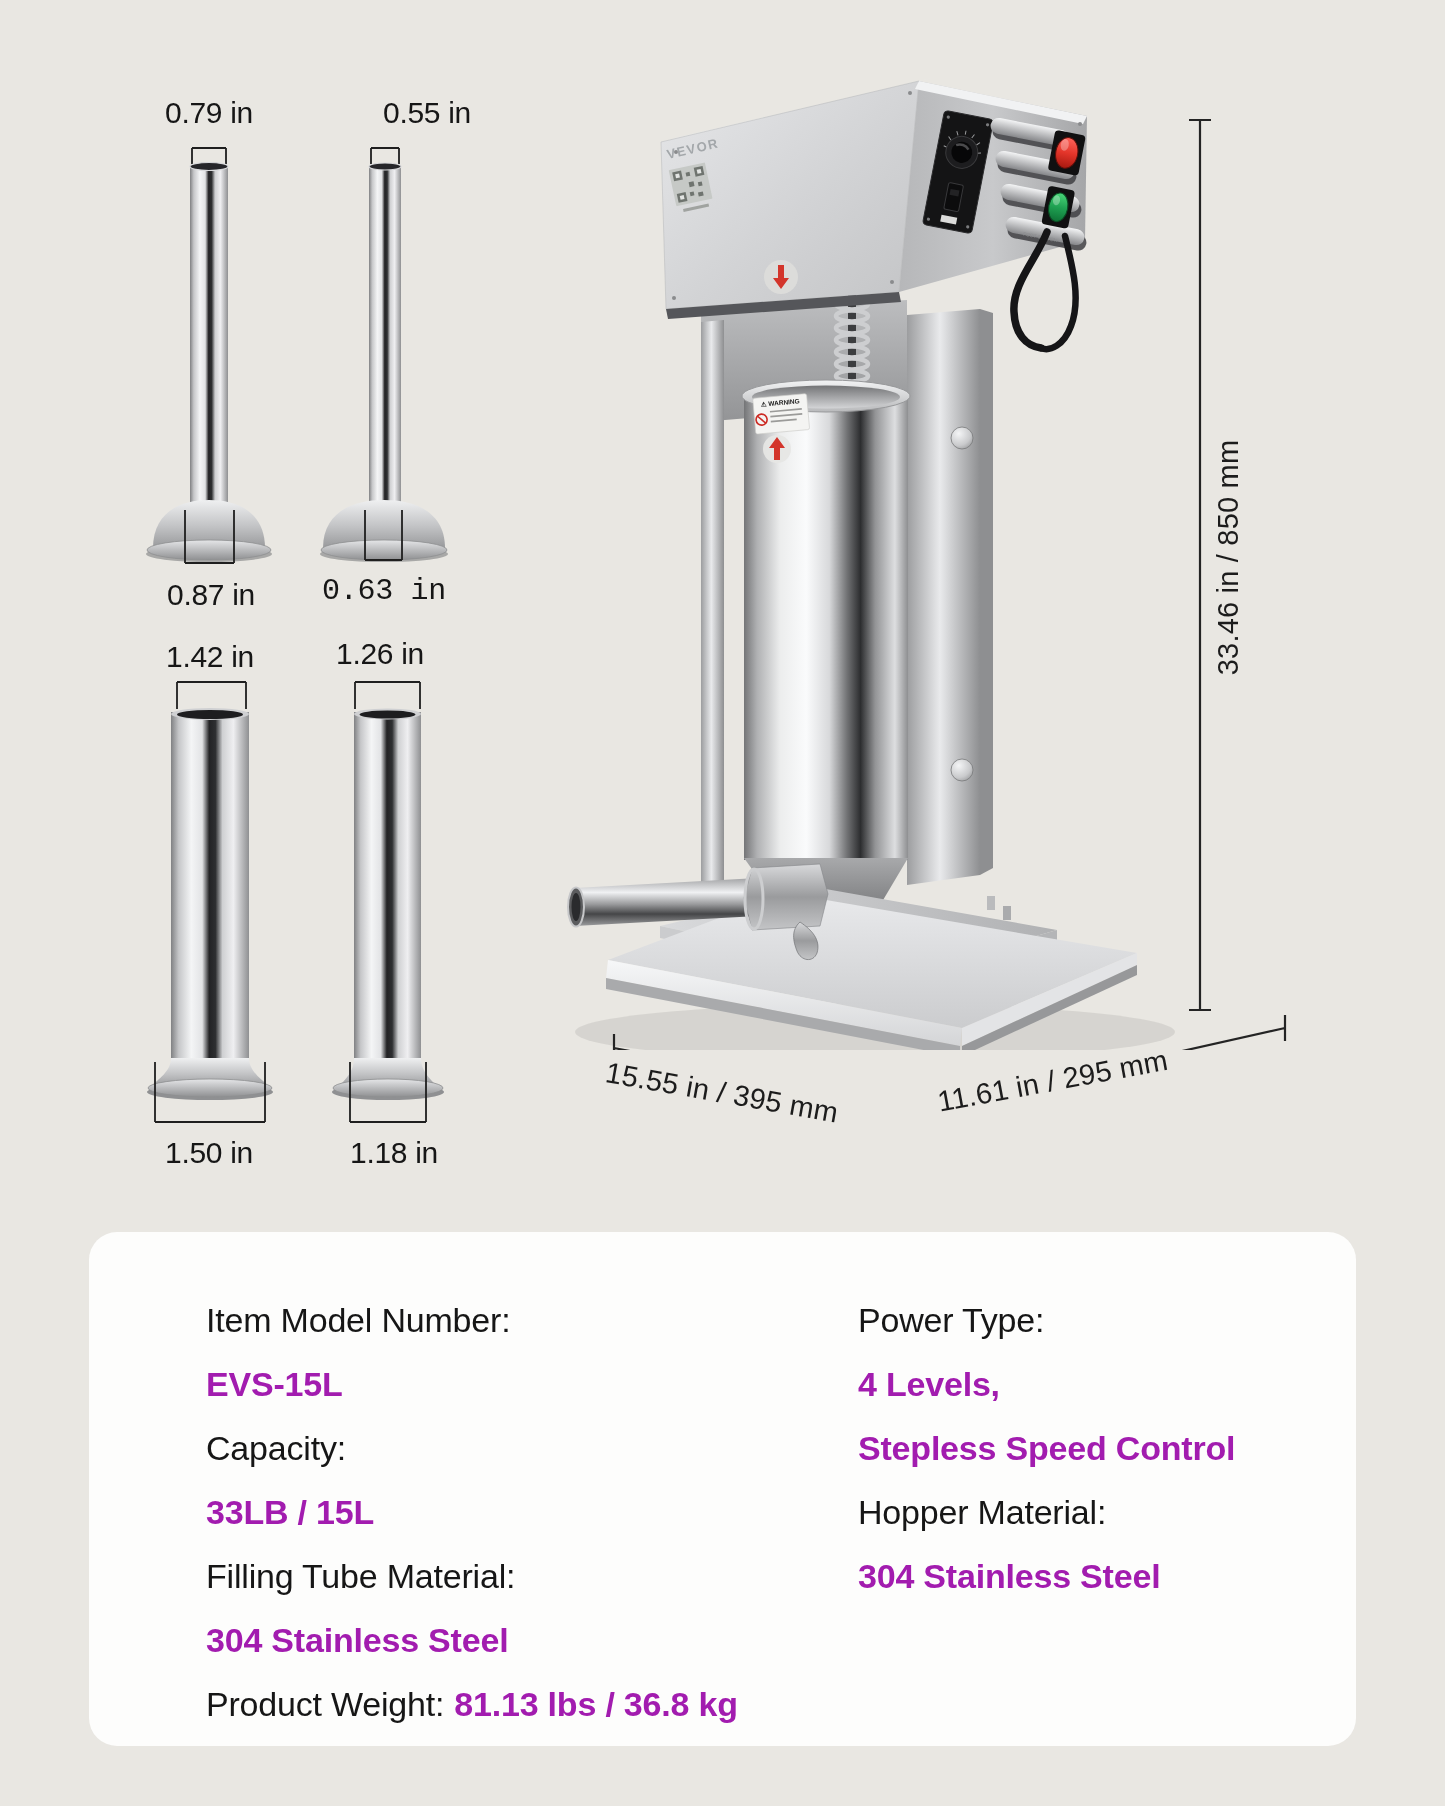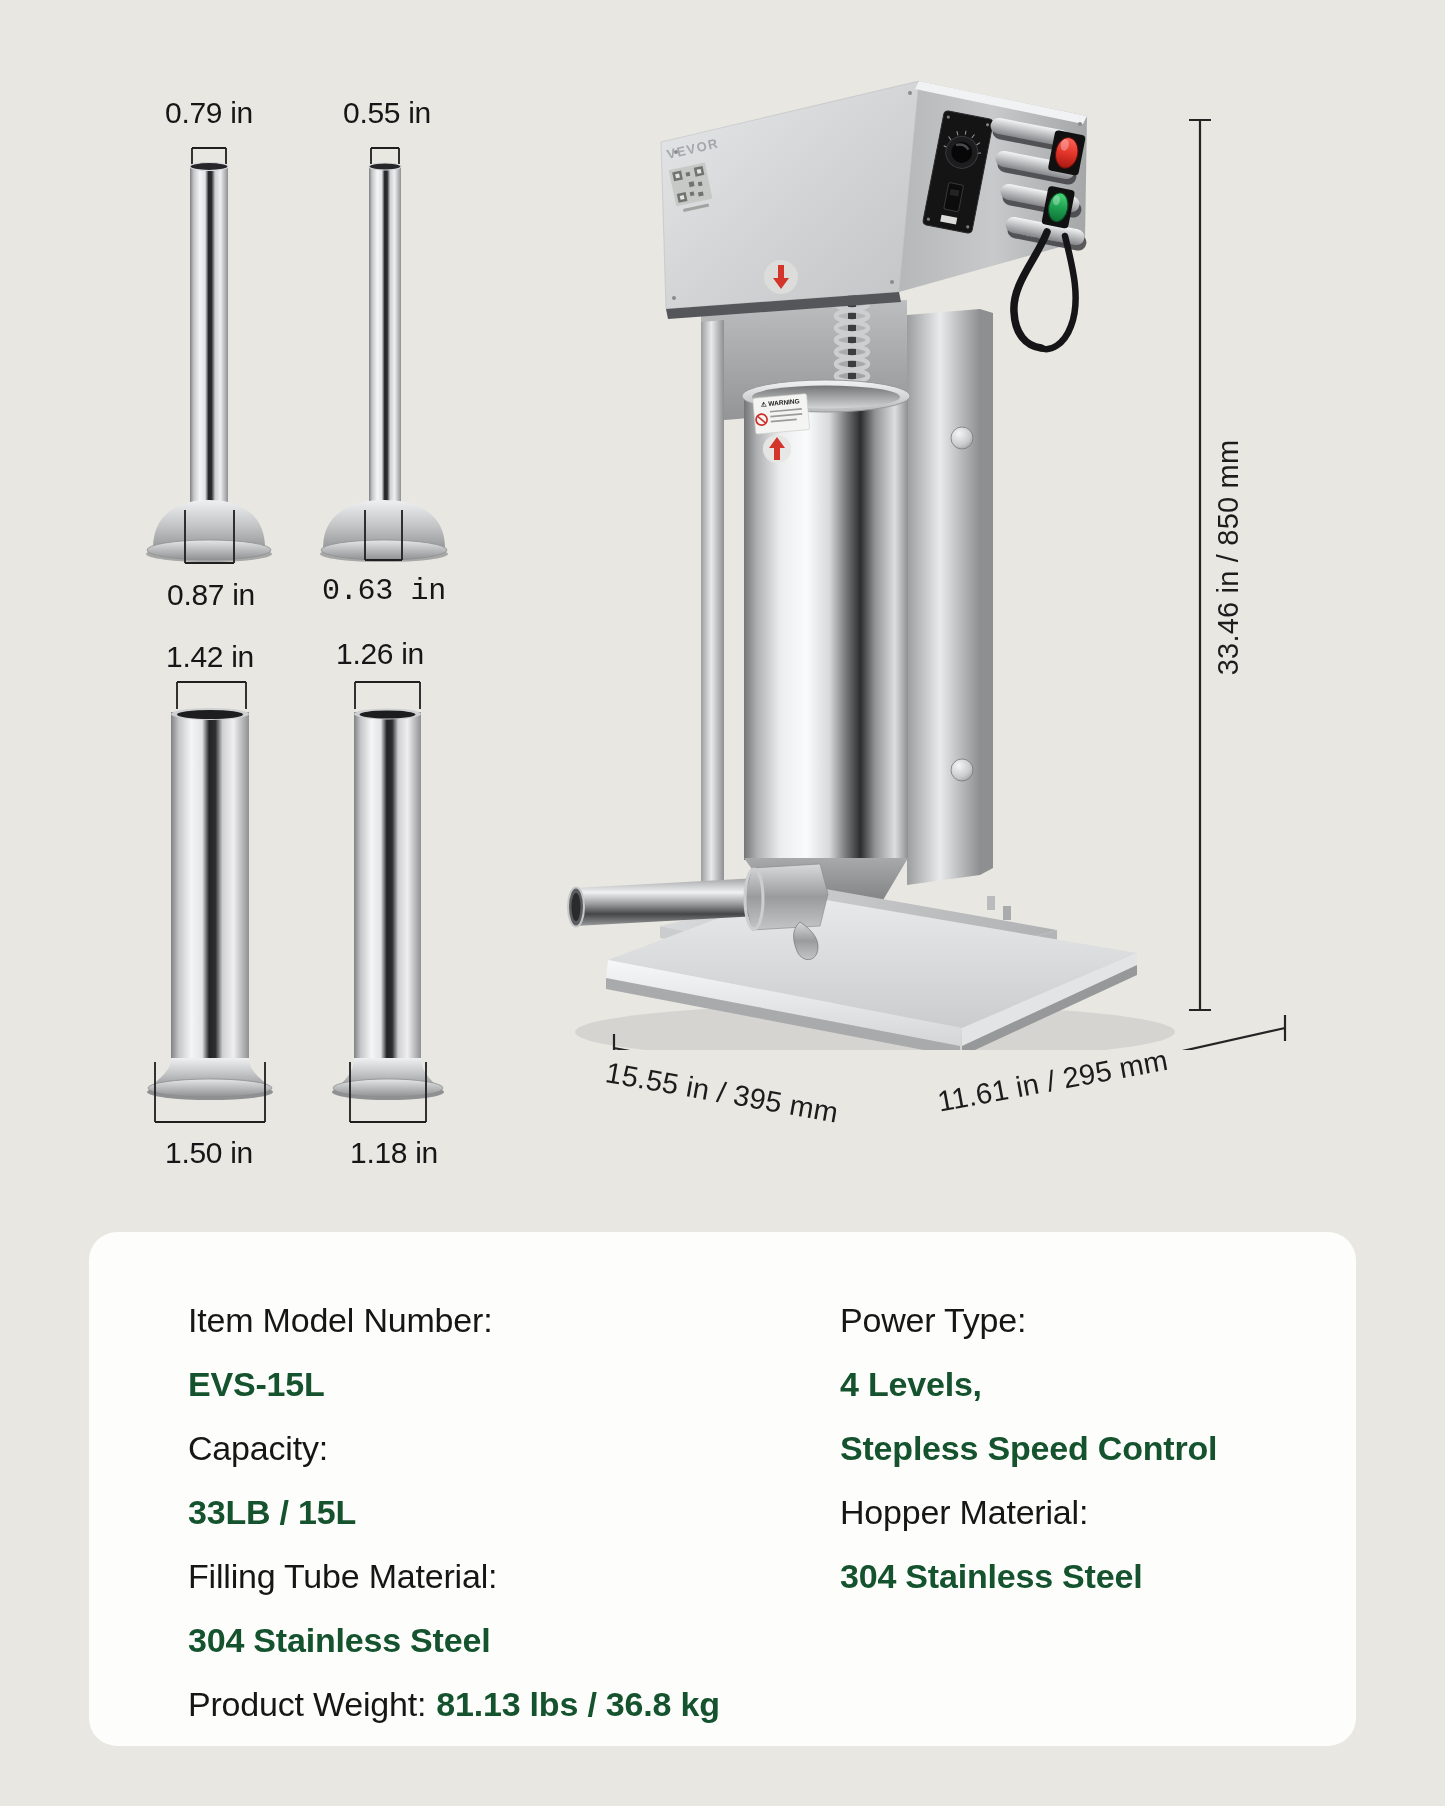--- a/index.html
+++ b/index.html
@@ -12,23 +12,23 @@
                 letter-spacing:0.2px;white-space:nowrap;}
   #height-label{left:1078px;top:541px;width:300px;text-align:center;transform:rotate(-90deg);}
   #width-label{left:606px;top:1056px;transform:rotate(10deg);transform-origin:left center;}
   #depth-label{left:938px;top:1086px;transform:rotate(-10.5deg);transform-origin:left center;}
   #spec-card{position:absolute;left:89px;top:1232px;width:1267px;height:514px;
              background:#fdfdfc;border-radius:28px;}
   .spec-col{position:absolute;top:56px;}
   #spec-col-left{left:99px;width:640px;}
   #spec-col-right{left:751px;width:500px;}
   .spec-row{height:64px;display:flex;align-items:center;font-size:34px;letter-spacing:-0.2px;
-            white-space:nowrap;}
+            white-space:nowrap;margin-left:18px;}
   .spec-row .lbl{font-weight:400;color:#161616;}
-  .spec-row .val{font-weight:700;color:#14532d;}
+  .spec-row .val{font-weight:700;color:#a21caf;}
   .spec-row .lbl + .val{margin-left:10px;}
 </style>
 </head>
 <body>
 
 <div id="page">
 
   <svg id="tubes-svg" style="left:100px;top:70px;" width="360" height="1065" viewBox="0 0 360 1065">
     <defs>
       <linearGradient id="tChrome" x1="0" y1="0" x2="1" y2="0">
@@ -90,21 +90,21 @@
       <ellipse cx="287.5" cy="644" rx="33.5" ry="5.5" fill="#cfd0d2"></ellipse>
       <ellipse cx="287.5" cy="644.5" rx="28" ry="4" fill="#1d1d1f"></ellipse>
       <path d="M254,988 C254,1001 246,1009 238,1017 L338,1017 C330,1009 321,1001 321,988 Z" fill="url(#tDome)"></path>
       <ellipse cx="288" cy="1022" rx="56" ry="8" fill="#8f9092"></ellipse>
       <ellipse cx="288" cy="1018" rx="55" ry="9" fill="url(#tFlange)" stroke="#8e8f91" stroke-width=".8"></ellipse>
       <path d="M250,992 V1052 M326,992 V1052 M250,1052 H326" stroke="#1f1f1f" stroke-width="1.8" fill="none"></path>
     </g>
   </svg>
 
   <div class="dim-label" style="left:139px;top:96px;">0.79 in</div>
-  <div class="dim-label" style="left:317px;top:96px;">0.55 in</div>
+  <div class="dim-label" style="left:331px;top:96px;text-align:right;">0.55 in</div>
   <div class="dim-label" style="left:141px;top:578px;">0.87 in</div>
   <div class="dim-label" style="left:314px;top:574px;font-family:Liberation Mono, monospace;">0.63 in</div>
   <div class="dim-label" style="left:140px;top:640px;text-align:center;">1.42 in</div>
   <div class="dim-label" style="left:310px;top:637px;">1.26 in</div>
   <div class="dim-label" style="left:139px;top:1136px;">1.50 in</div>
   <div class="dim-label" style="left:324px;top:1136px;">1.18 in</div>
 
   <svg id="machine-svg" style="left:490px;top:60px;" width="820" height="990" viewBox="0 0 820 990">
     <defs>
       <linearGradient id="gFront" x1="0" y1="0" x2="1" y2="1">

